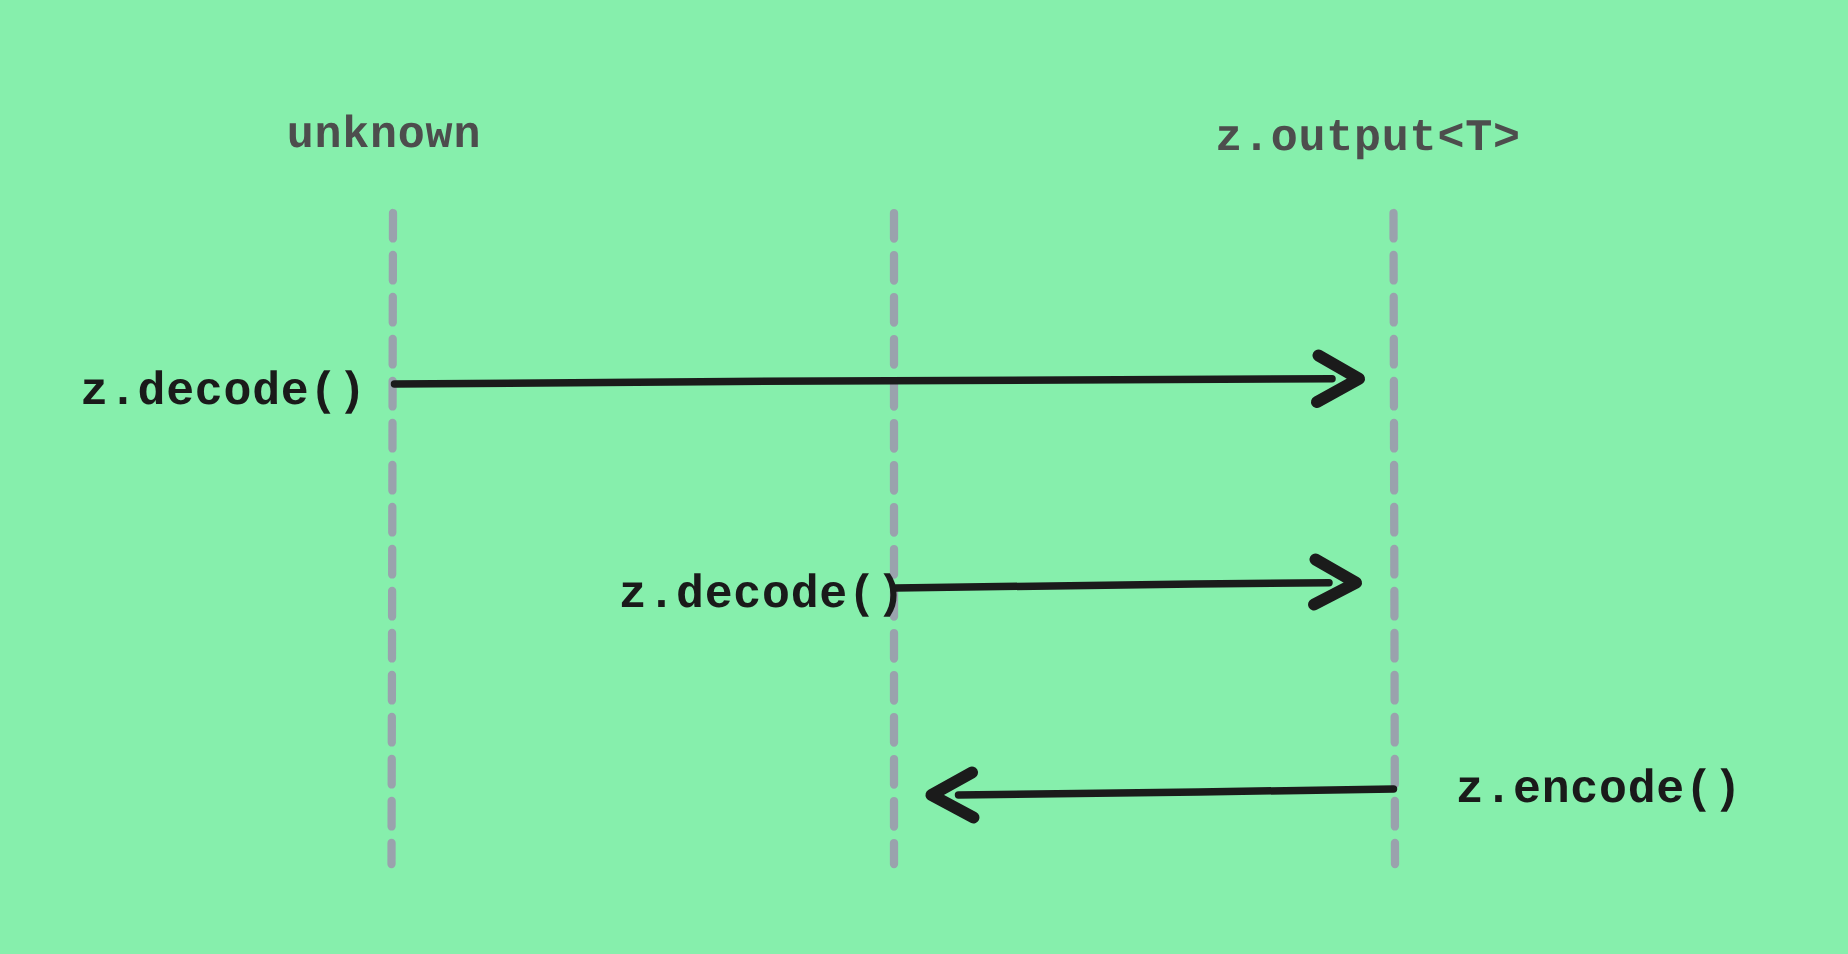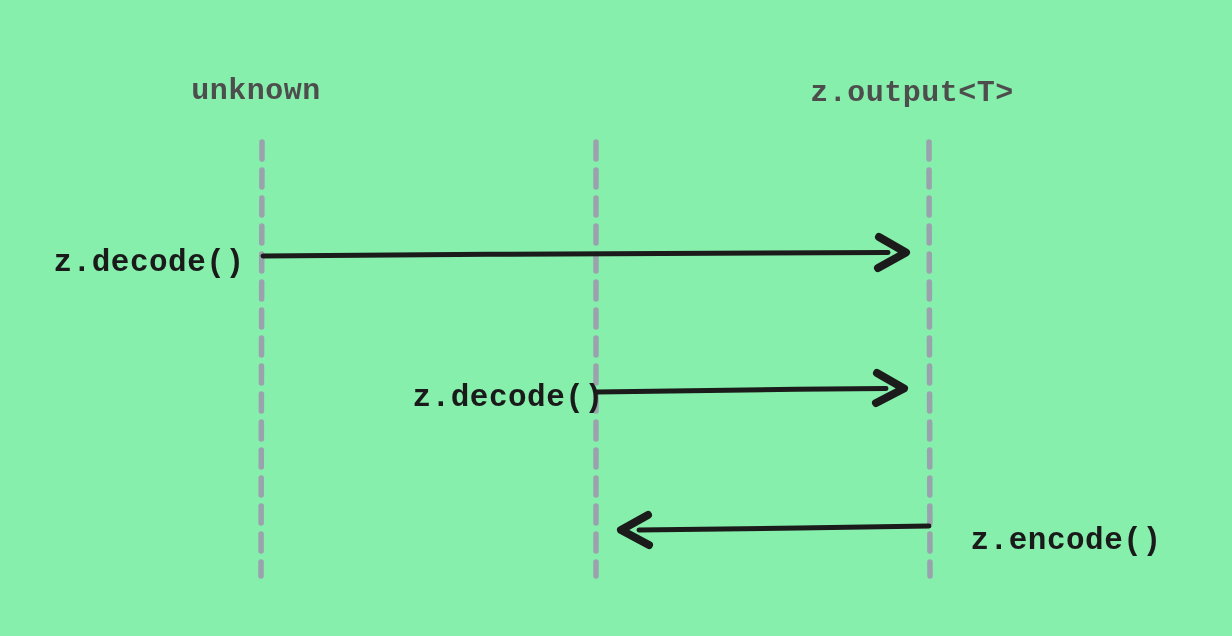--- a/index.html
+++ b/index.html
@@ -85,15 +85,15 @@
 
   <div class="label lifeline-label" style="left:256px; top:91px;">unknown</div>
 
 
   <div class="label lifeline-label" style="left:912px; top:93px;">z.output&lt;T&gt;</div>
 
   <div class="label message-label" style="left:149px; top:262px;">z.decode()</div>
 
   <div class="label message-label" style="left:461px; top:397px;margin-left:47px;">z.decode()</div>
 
-  <div class="label message-label" style="left:1066px; top:527px;margin-top:13px;">z.encode()</div>
+  <div class="label message-label" style="left:1066px; top:527px;">z.encode()</div>
 
 </div>
 
 </body></html>

